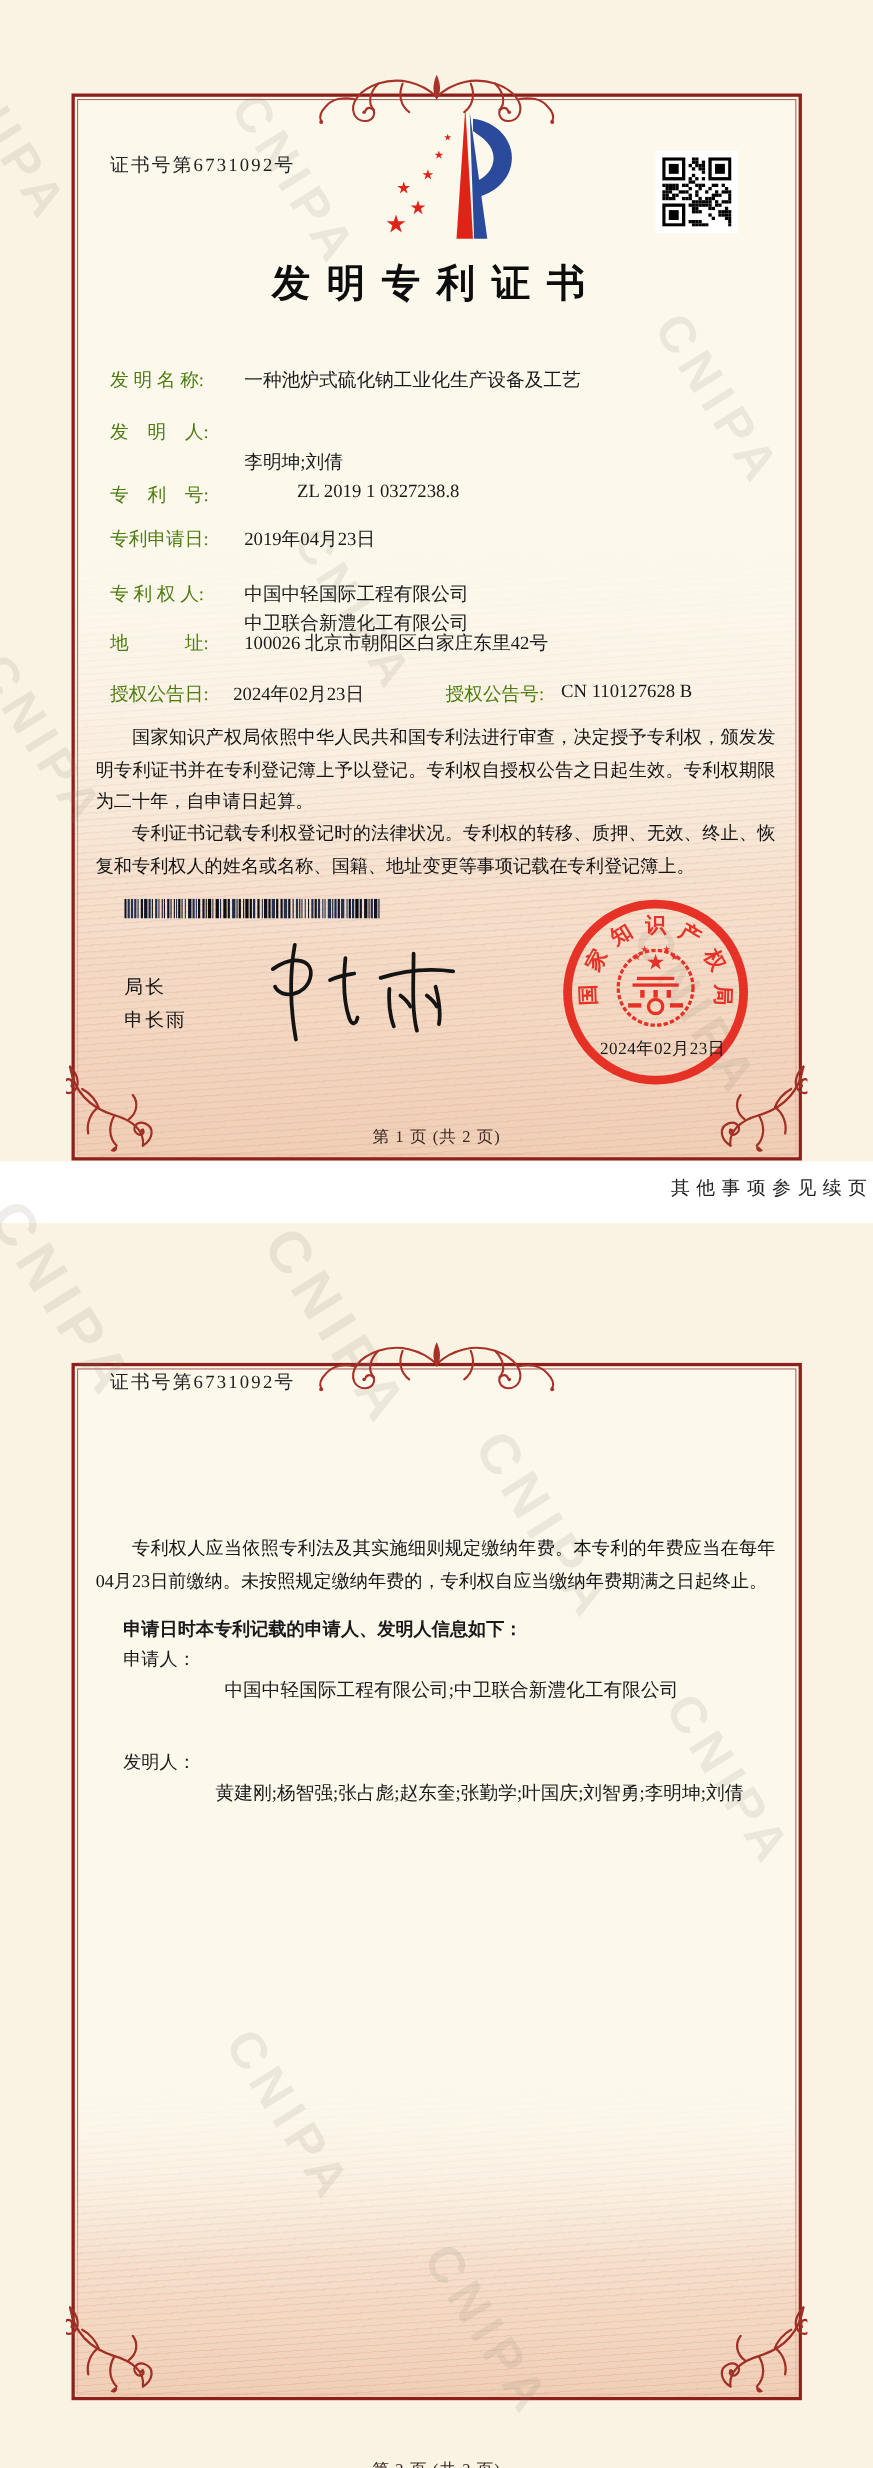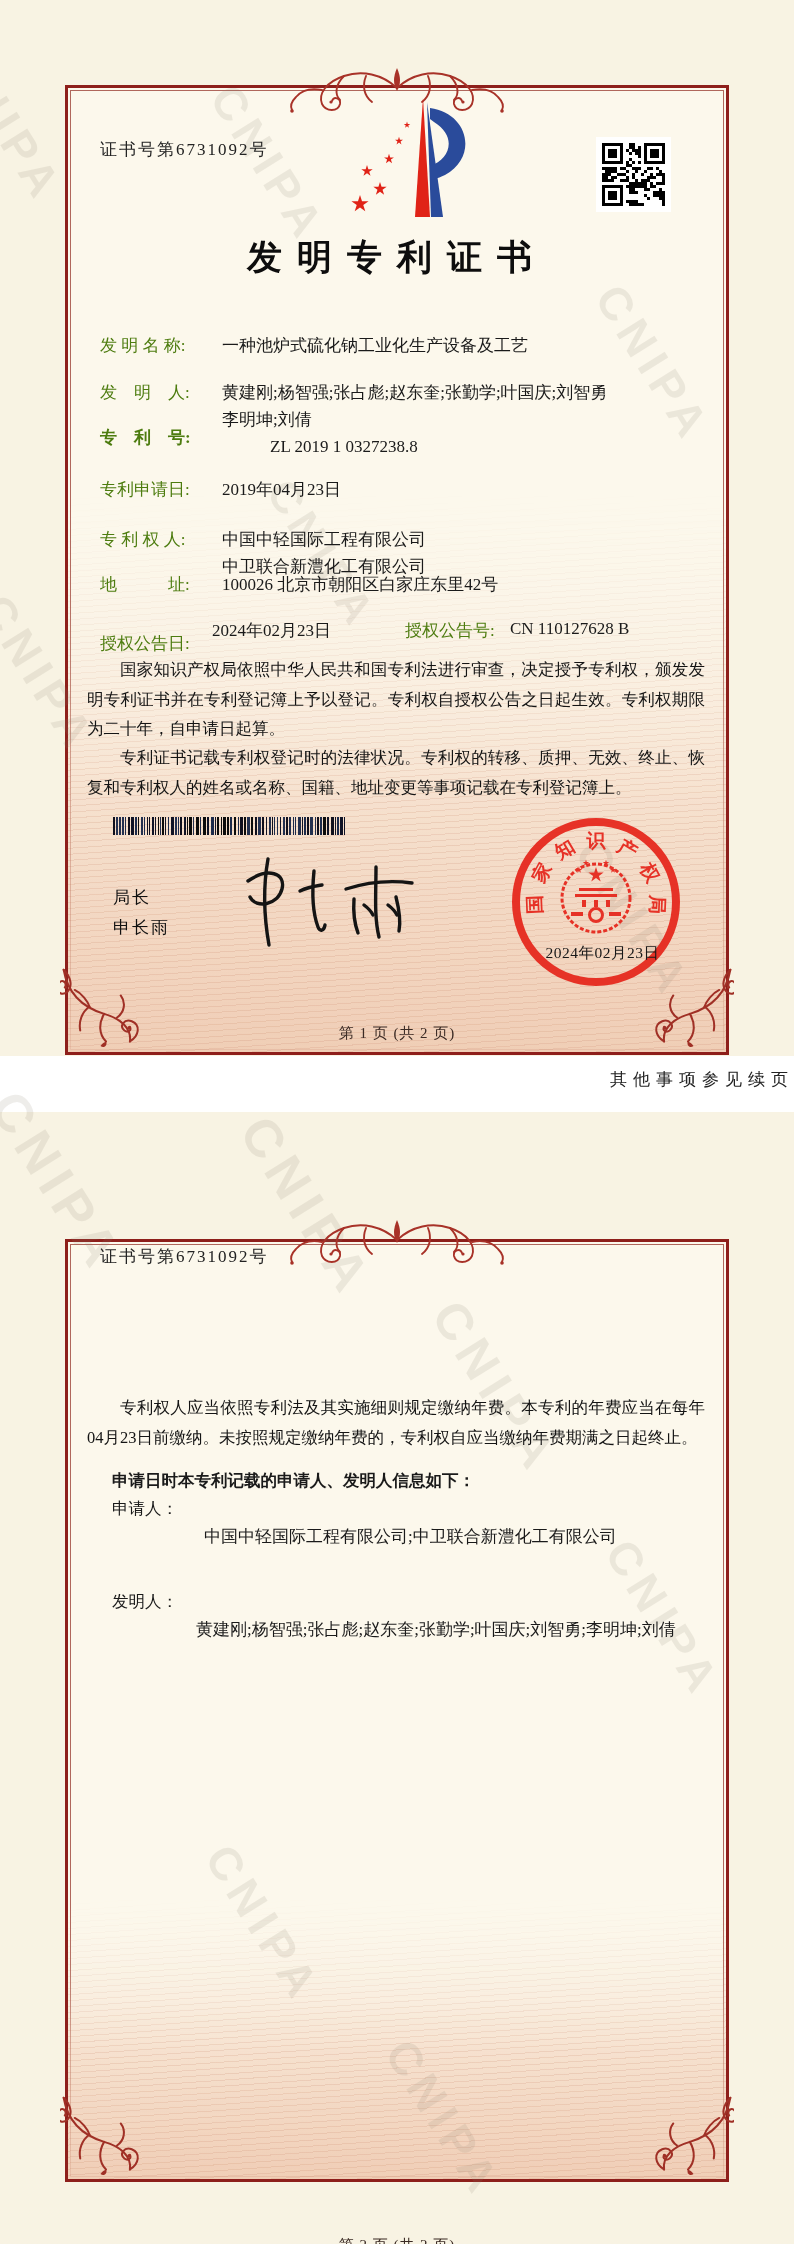--- a/index.html
+++ b/index.html
@@ -268,37 +268,36 @@
           </g>
         </svg>
     </div>
 
     <div class="abs z3 title" style="top:234px;">发明专利证书</div>
 
     <div class="abs z3 flabel" style="left:100px;top:334px;">发 明 名 称:</div>
     <div class="abs z3 fval" style="left:222px;top:334px;">一种池炉式硫化钠工业化生产设备及工艺</div>
 
     <div class="abs z3 flabel" style="left:100px;top:381px;">发　明　人:</div>
-    <div class="abs z3 fval" style="left:222px;top:381px;">黄建刚;杨智强;张占彪;赵东奎;张勤学;叶国庆;刘智勇</div>
     <div class="abs z3 fval" style="left:222px;top:408px;">李明坤;刘倩</div>
 
-    <div class="abs z3 flabel" style="left:100px;top:426px;font-weight:bold;">专　利　号:</div>
+    <div class="abs z3 flabel" style="left:100px;top:438px;">专　利　号:</div>
     <div class="abs z3 fval" style="left:222px;top:437px;margin-left:48px;">ZL 2019 1 0327238.8</div>
 
     <div class="abs z3 flabel" style="left:100px;top:478px;">专利申请日:</div>
     <div class="abs z3 fval" style="left:222px;top:478px;">2019年04月23日</div>
 
     <div class="abs z3 flabel" style="left:100px;top:528px;">专 利 权 人:</div>
     <div class="abs z3 fval" style="left:222px;top:528px;">中国中轻国际工程有限公司</div>
     <div class="abs z3 fval" style="left:222px;top:555px;">中卫联合新澧化工有限公司</div>
 
     <div class="abs z3 flabel" style="left:100px;top:573px;">地　　　址:</div>
     <div class="abs z3 fval" style="left:222px;top:573px;">100026 北京市朝阳区白家庄东里42号</div>
 
-    <div class="abs z3 flabel" style="left:100px;top:619px;margin-top:13px;">授权公告日:</div>
+    <div class="abs z3 flabel" style="left:100px;top:619px;">授权公告日:</div>
     <div class="abs z3 fval" style="left:212px;top:619px;">2024年02月23日</div>
     <div class="abs z3 flabel" style="left:405px;top:619px;">授权公告号:</div>
     <div class="abs z3 fval" style="left:510px;top:619px;">CN 110127628 B</div>
 
     <div class="abs z3 para" style="top:655px;">国家知识产权局依照中华人民共和国专利法进行审查，决定授予专利权，颁发发明专利证书并在专利登记簿上予以登记。专利权自授权公告之日起生效。专利权期限为二十年，自申请日起算。</div>
     <div class="abs z3 para" style="top:743px;">专利证书记载专利权登记时的法律状况。专利权的转移、质押、无效、终止、恢复和专利权人的姓名或名称、国籍、地址变更等事项记载在专利登记簿上。</div>
 
     <svg id="barcode-svg" class="abs z3" style="left:113px;top:817px;" width="234" height="18" viewBox="0 0 234 18">
         <rect x="0" y="0" width="2" height="18" fill="#10101e"></rect>
         <rect x="3" y="0" width="2" height="18" fill="#23304f"></rect>

